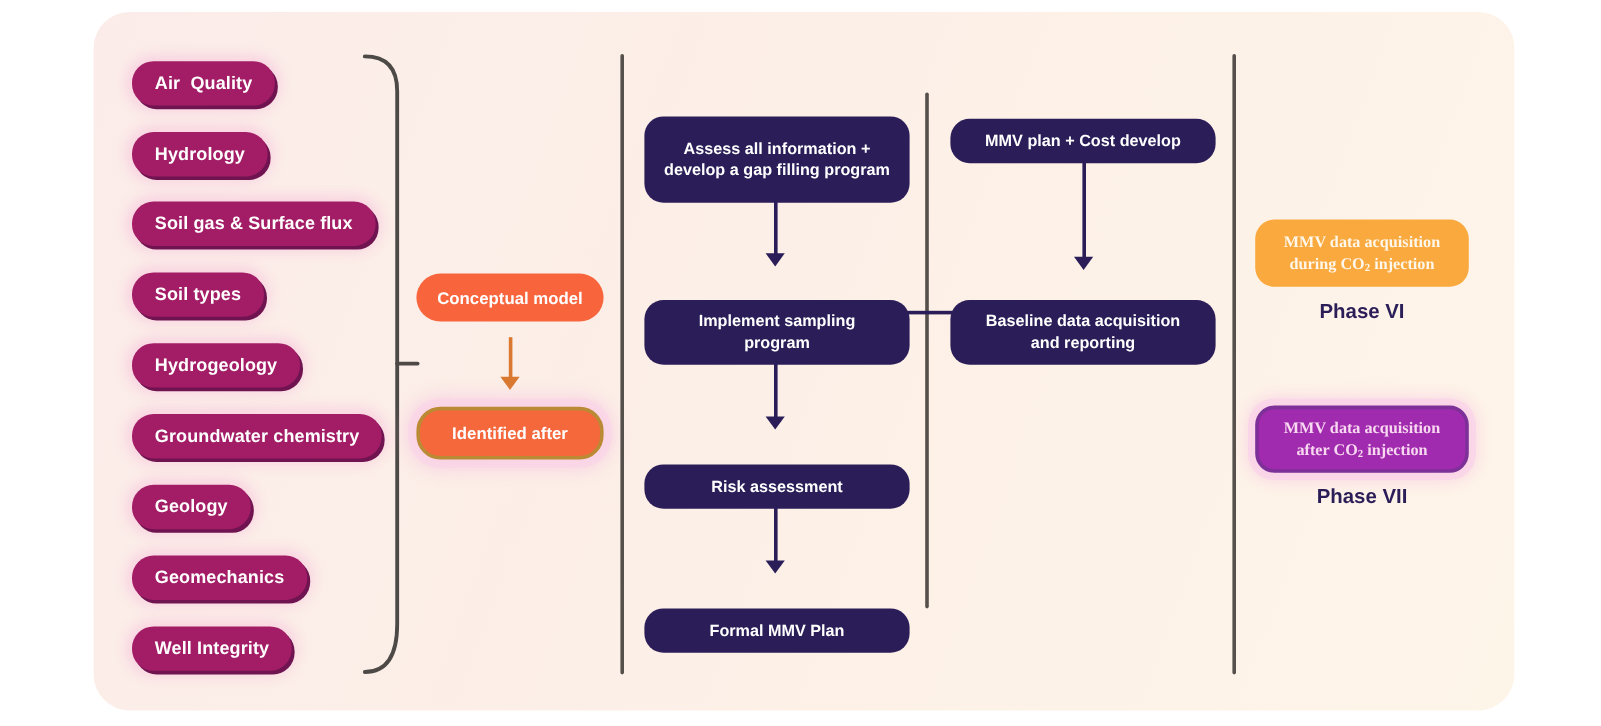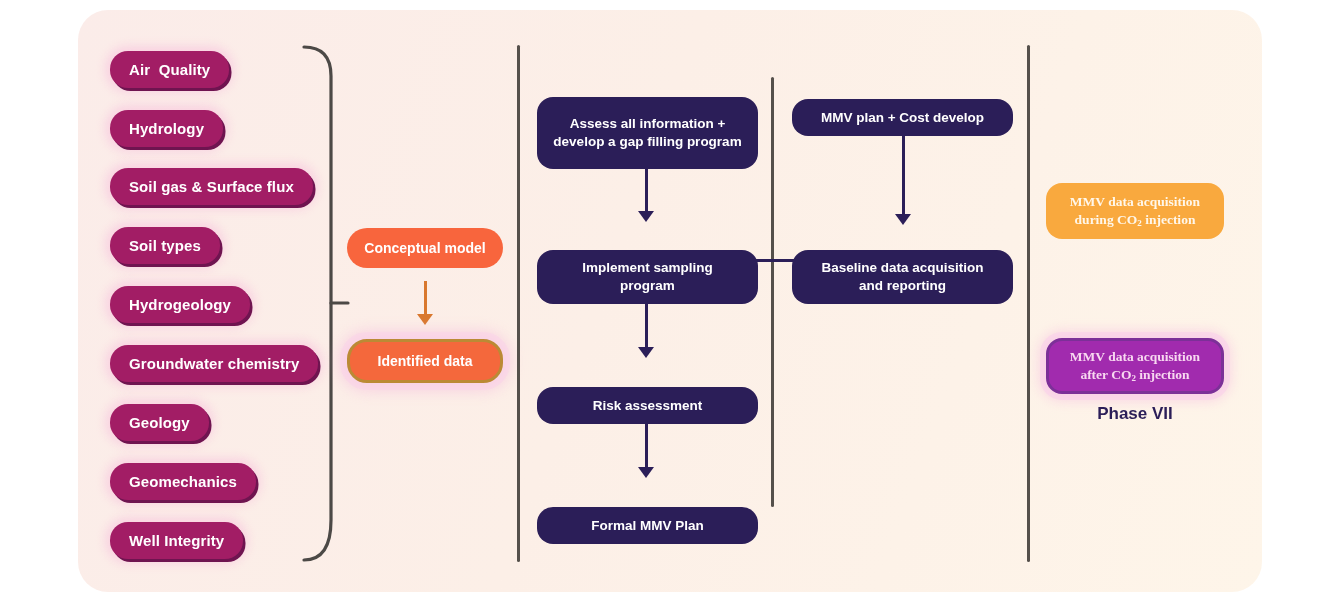--- a/index.html
+++ b/index.html
@@ -61,21 +61,21 @@
   <svg class="bracket" width="64" height="532" viewBox="0 0 64 532">
     <path d="M 9 9 Q 36 9 36 38 L 36 482 Q 36 522 9 522" fill="none" stroke="#4C4946" stroke-width="3.2" stroke-linecap="round"></path>
     <path d="M 36 265 L 53 265" fill="none" stroke="#4C4946" stroke-width="3.2" stroke-linecap="round"></path>
   </svg>
 
   <div class="obox conceptual">Conceptual model</div>
   <div class="varrow orange-arrow" style="left:417px;top:281px;height:44px;">
     <div class="shaft"></div>
       <div class="head"></div>
   </div>
-  <div class="obox gaps">Identified data</div>
+  <div class="obox gaps">Identified after</div>
 
   <div class="divider" style="left:517px;top:45px;height:517px;"></div>
   <div class="divider" style="left:771px;top:77px;height:430px;"></div>
   <div class="divider" style="left:1027px;top:45px;height:517px;"></div>
 
   <div class="nbox" style="left:537px;top:81px;height:72px;">Assess all information + develop a gap filling program</div>
   <div class="varrow" style="left:638px;top:166px;height:56px;">
       <div class="shaft"></div>
       <div class="head"></div>
     </div>
@@ -96,19 +96,20 @@
       <div class="shaft"></div>
       <div class="head"></div>
     </div>
   <div class="nbox" style="left:792px;top:234px;height:54px;">Baseline data acquisition and reporting</div>
   <div class="connector"></div>
 
   <div class="phasebox amber">
     <div>MMV data acquisition</div>
     <div><span>during CO</span><span class="co2sub">2</span><span> injection</span></div>
   </div>
+  <div class="phaselabel" style="top:250px;">Phase VI</div>
 
   <div class="phasebox purple">
     <div>MMV data acquisition</div>
     <div><span>after CO</span><span class="co2sub">2</span><span> injection</span></div>
   </div>
   <div class="phaselabel" style="top:404px;">Phase VII</div>
 </div>
 
 </body></html>

